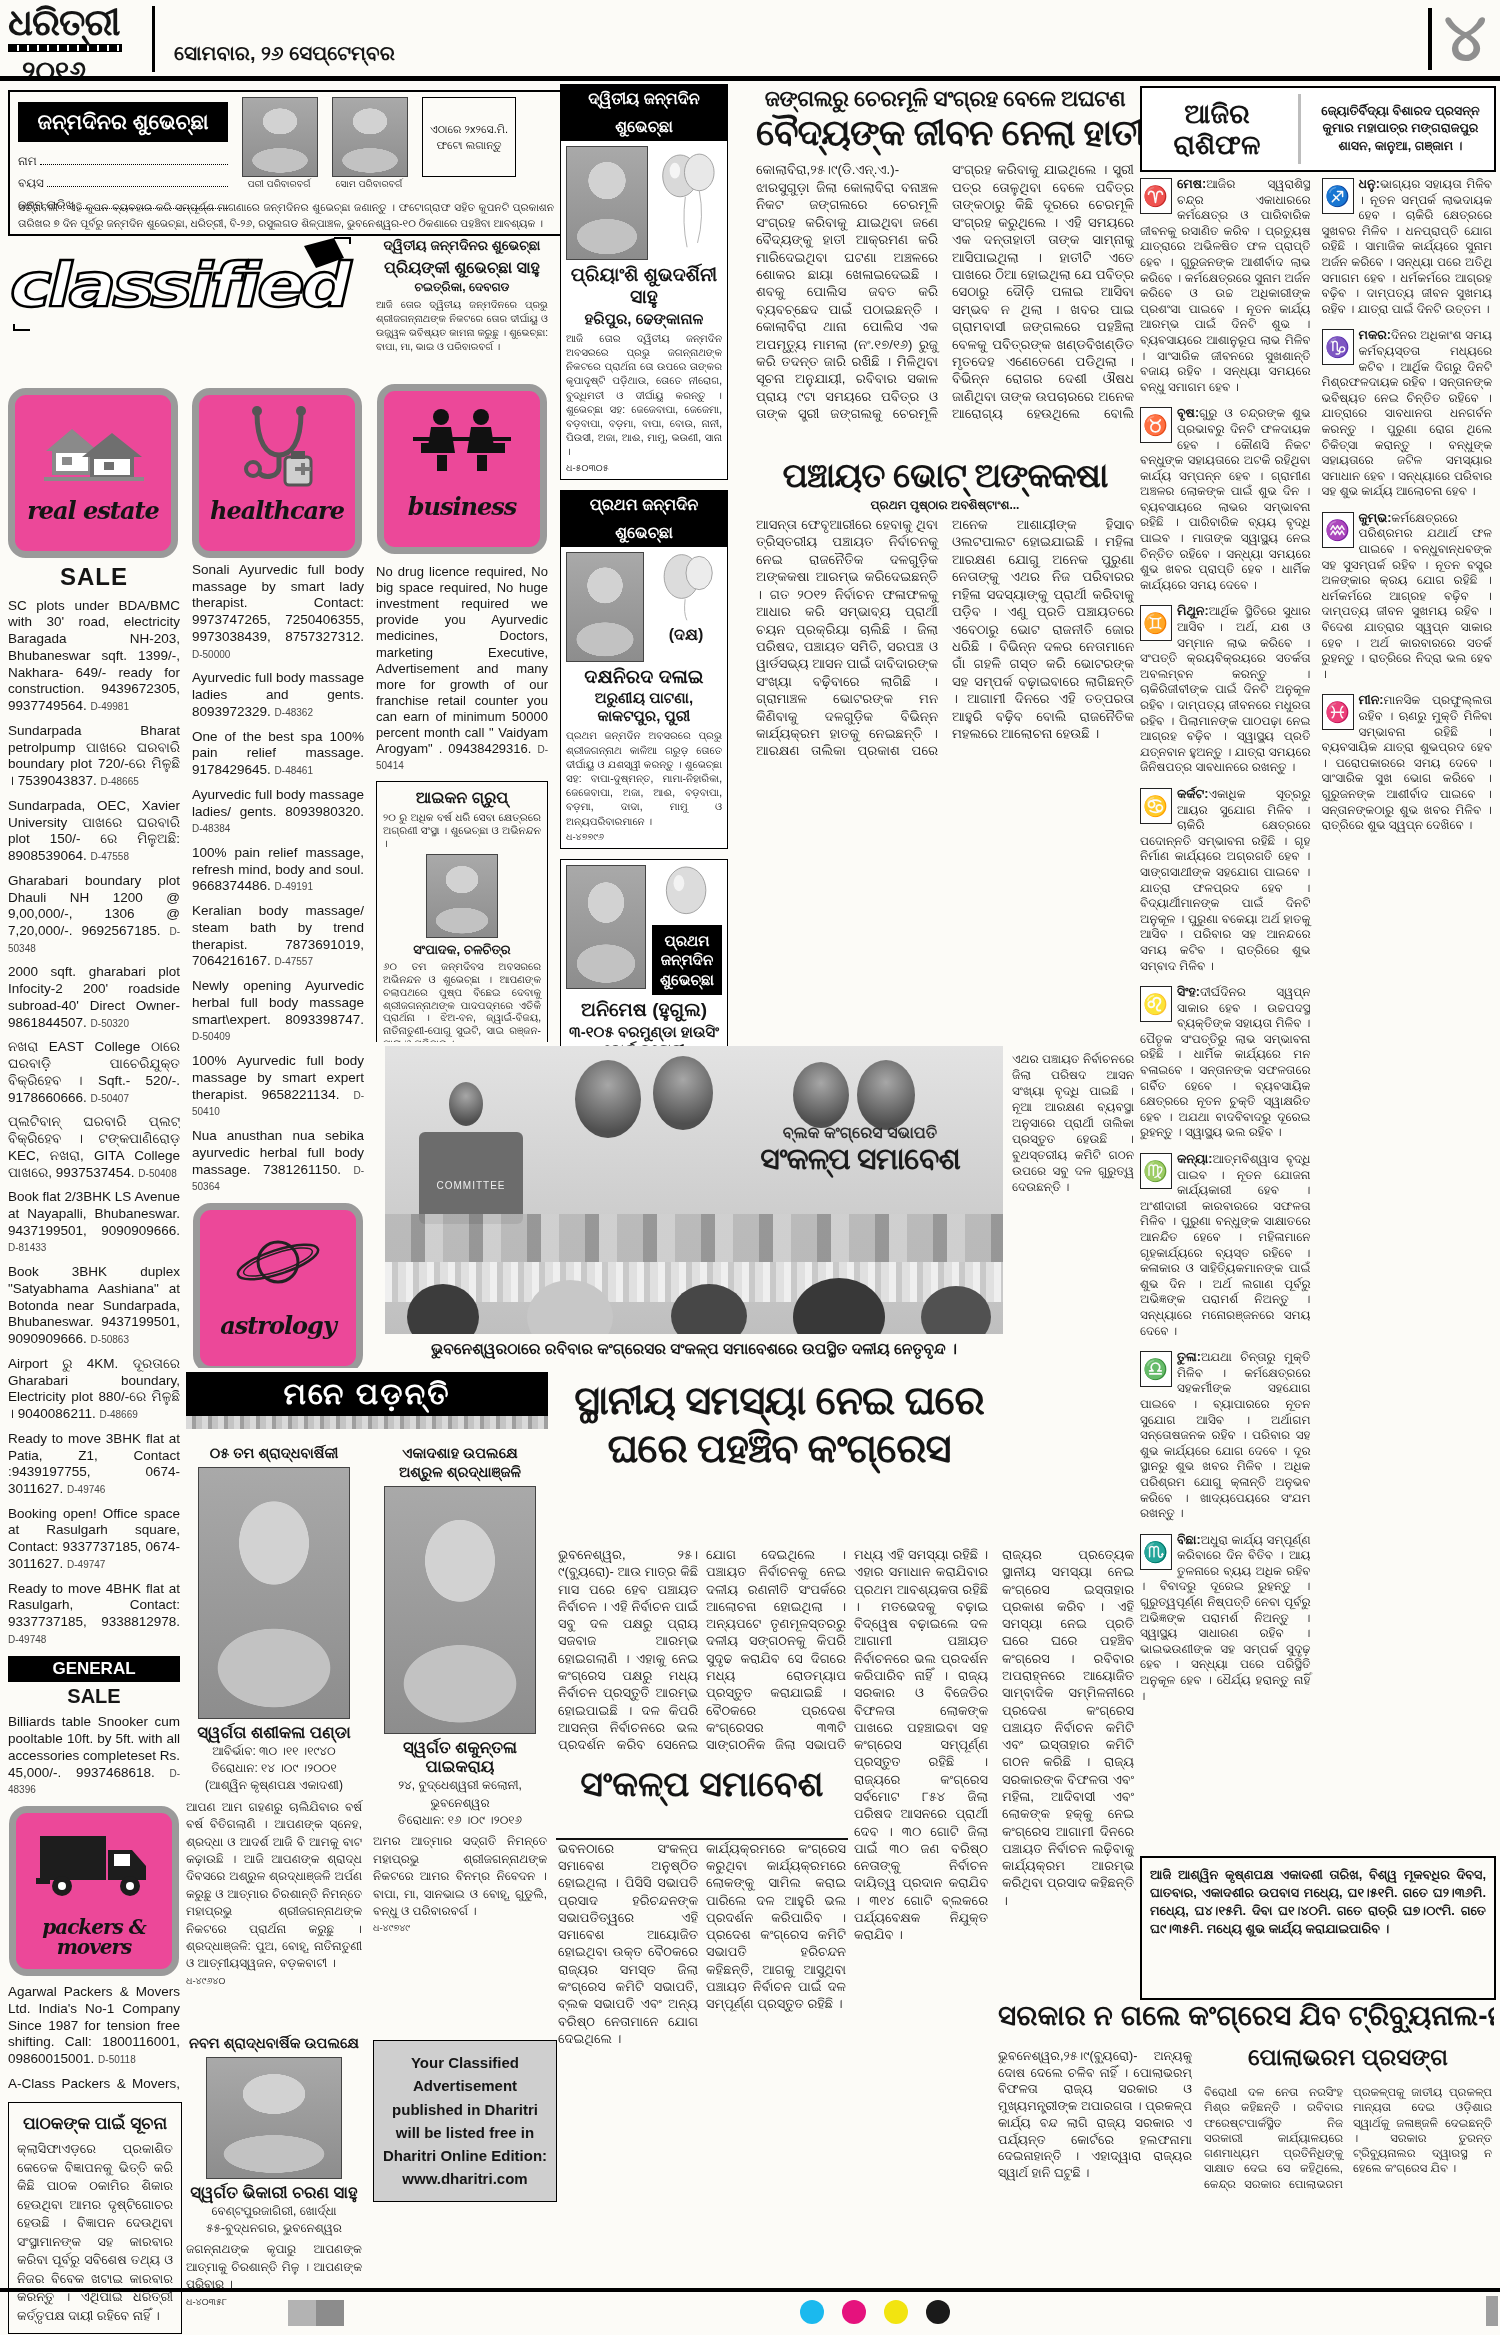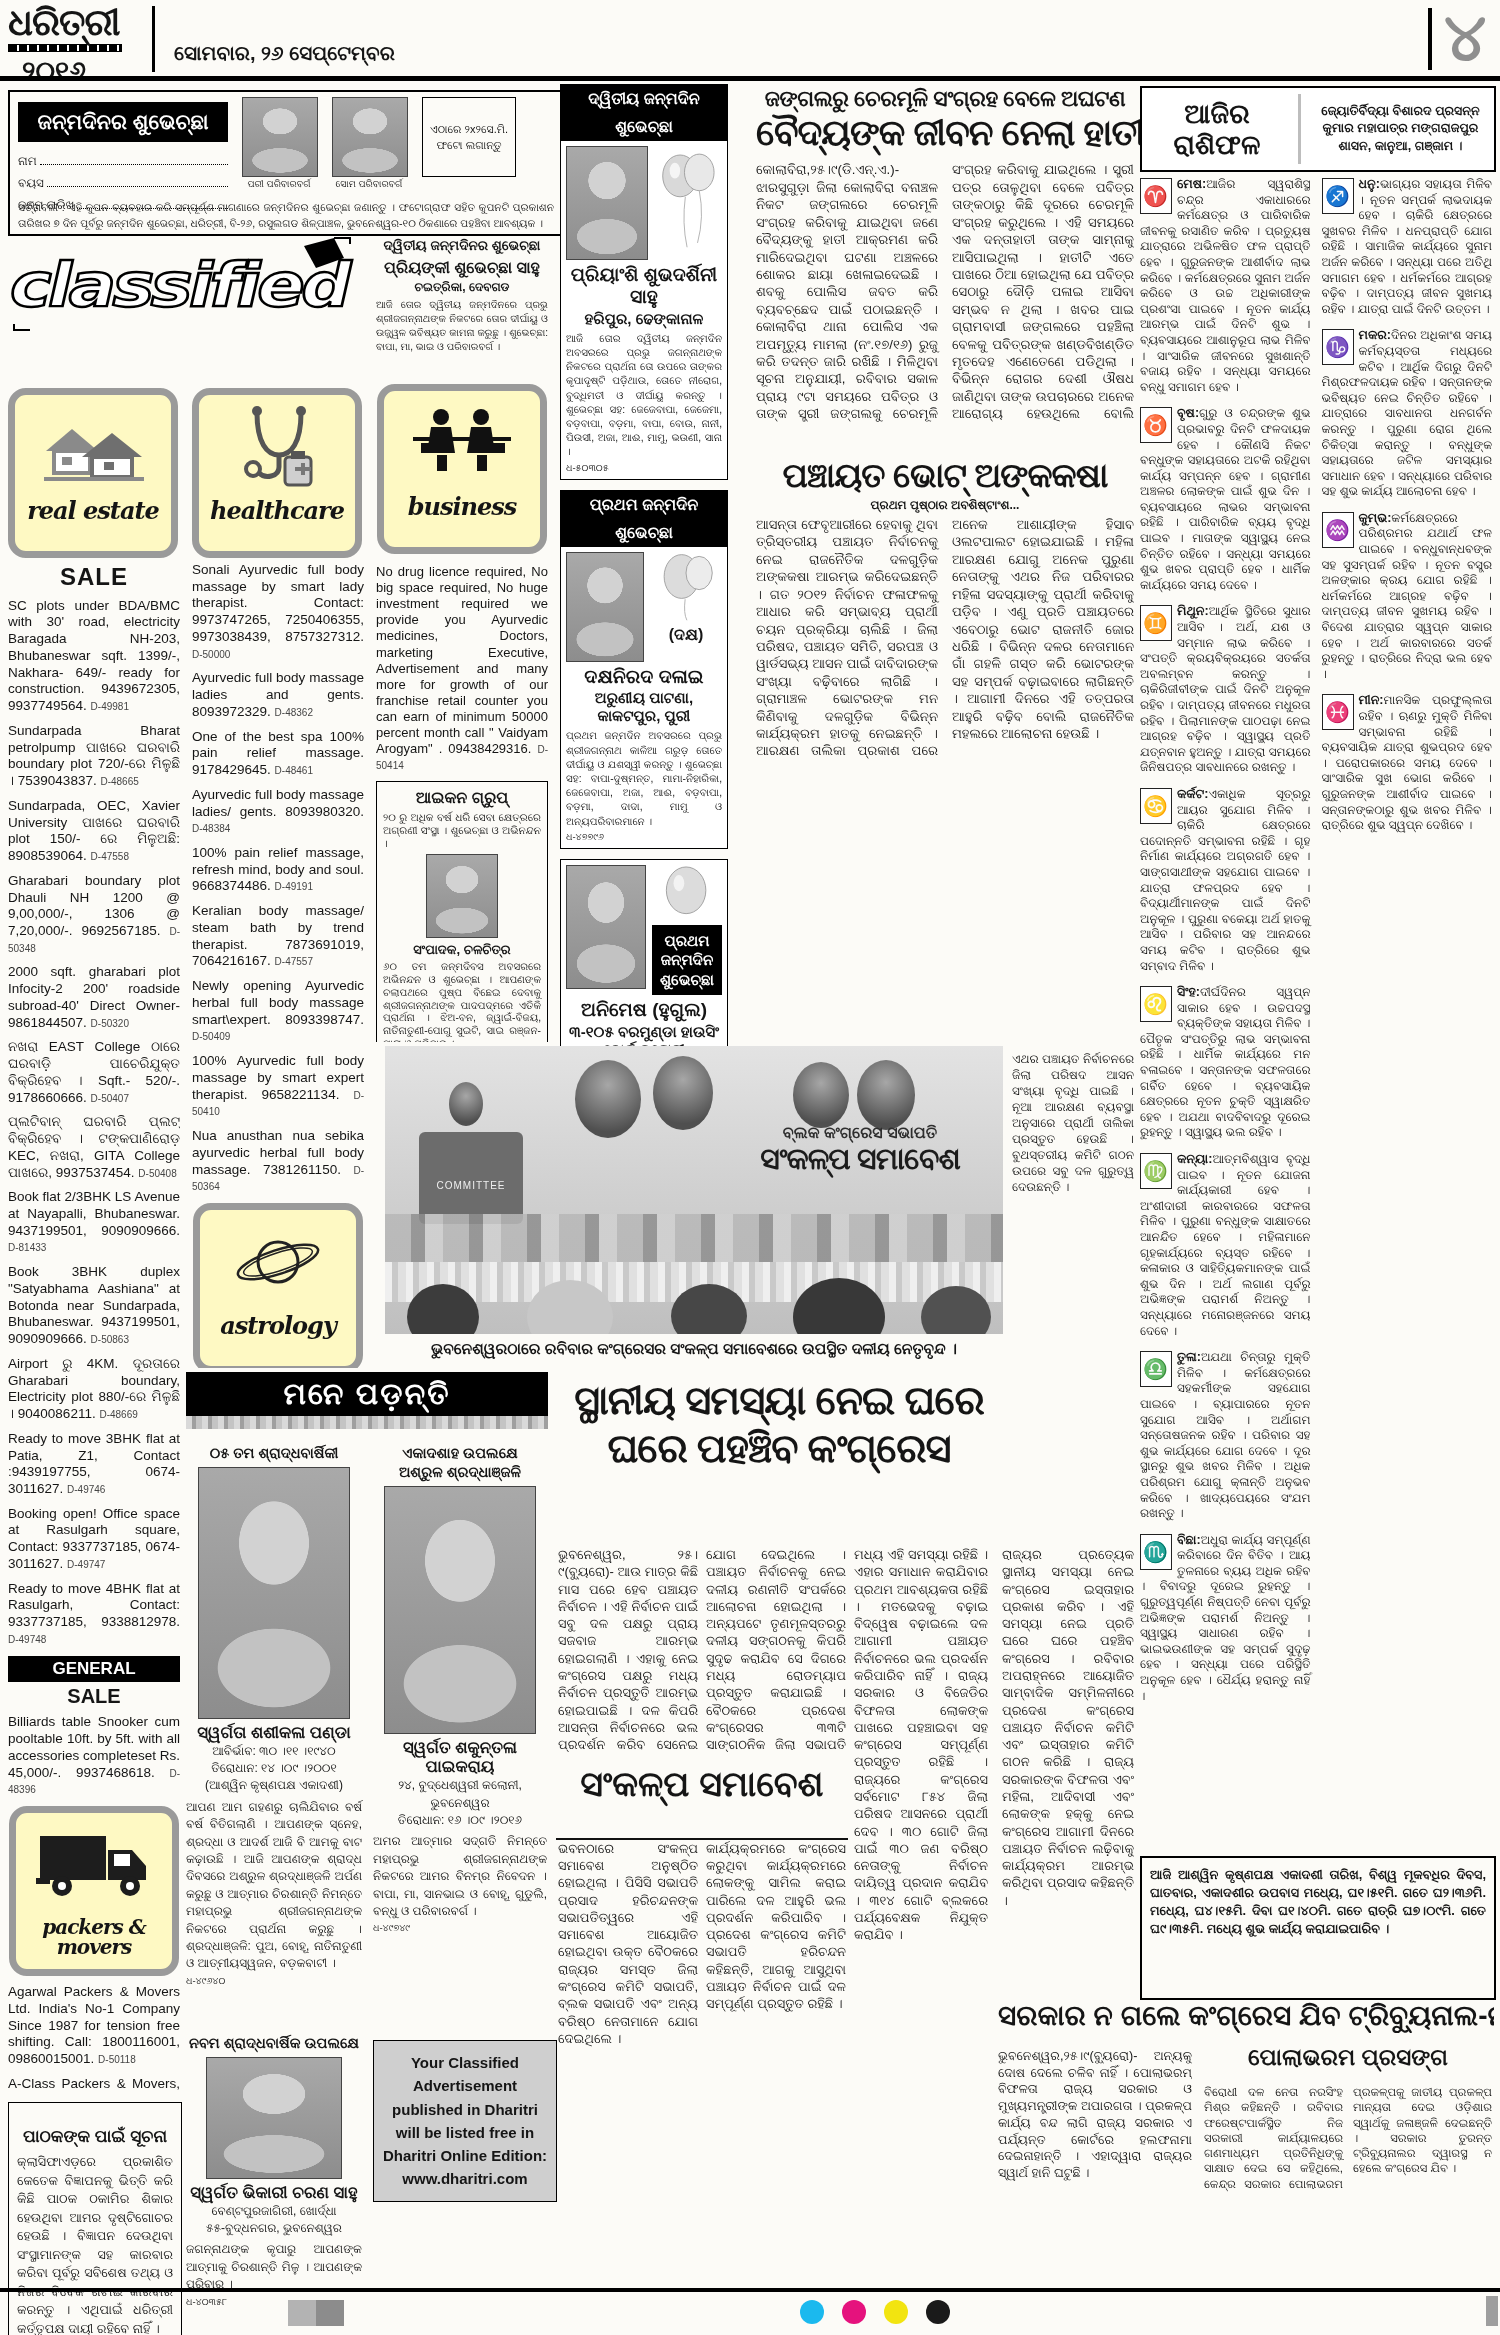--- a/index.html
+++ b/index.html
@@ -24,35 +24,35 @@
   .field .dots{flex:1;border-bottom:1.6px dotted #000;margin:0 0 3px 3px}
   .photo-frame{border:1px solid #444;overflow:hidden}
   .face{width:100%;height:100%;background:
     radial-gradient(ellipse 42% 30% at 50% 30%,#d2d2d2 0 55%,rgba(0,0,0,0) 56%),
     radial-gradient(ellipse 62% 26% at 50% 80%,#c2c2c2 0 60%,rgba(0,0,0,0) 61%),
     linear-gradient(180deg,#a9a9a9,#8d8d8d)}
   .cap{font-size:9.5px;line-height:1.25;text-align:center}
   .placebox{border:1.5px solid #000;display:flex;align-items:center;justify-content:center;text-align:center;font-size:11px;line-height:1.5}
   .terms{font-size:10.6px;line-height:1.45}
   
-  .cat-card{border:7px solid #9a9a9a;border-radius:18px;background:#fef9c3;width:156px;height:156px;overflow:hidden}
+  .cat-card{border:7px solid #9a9a9a;border-radius:18px;background:#ec4899;width:156px;height:156px;overflow:hidden}
   .cat-icon{height:104px;display:flex;align-items:center;justify-content:center}
   .cat-label{font-family:"DejaVu Serif",serif;font-style:italic;font-weight:900;font-size:24px;text-align:center;letter-spacing:-1px;line-height:1}
   .cat-label.small{font-size:20px}
   
   .adcol{font-size:13.5px;line-height:1.24}
   .ad{margin-bottom:8px;text-align:justify}
   .adid{font-size:10px;color:#454545}
   .sale-head{font-size:24px;font-weight:800;text-align:center;letter-spacing:1px;margin-bottom:6px}
   .gen-bar{background:#000;color:#fff;font-size:17px;font-weight:800;text-align:center;line-height:26px;margin:6px 0 2px}
   .gen-sale{font-size:20px;font-weight:800;text-align:center;margin-bottom:6px}
   .flowcard{position:relative;margin:8px auto}
   .boxad{border:1.5px solid #000;padding:6px;margin:8px 0}
   .notice{border:1.5px solid #000;padding:8px}
-  .notice h4{margin:16px 0 6px;font-size:17px;text-align:center;font-weight:800}
+  .notice h4{margin:3px 0 6px;font-size:17px;text-align:center;font-weight:800}
   .notice p{margin:0;font-size:12.8px;line-height:1.45;text-align:justify}
   
   .bday{border:1.6px solid #000;padding:5px;margin-bottom:10px;background:#fff}
   .bday-head{background:#000;color:#fff;font-weight:800;font-size:16px;text-align:center;line-height:28px;margin:-5px -5px 5px}
   .bday-row{display:flex;gap:6px;align-items:flex-start}
   .bday-name{font-size:19px;font-weight:700;text-align:center;line-height:1.15;margin-top:4px}
   .bday-place{font-size:15px;font-weight:800;text-align:center;margin:2px 0 4px}
   .bday-msg{font-size:10.3px;line-height:1.38;text-align:justify}
   .bday-id{font-size:9.5px;margin-top:2px}
   .mini-blackbox{background:#000;color:#fff;font-weight:800;font-size:15px;text-align:center;line-height:1.3;padding:6px 4px}

